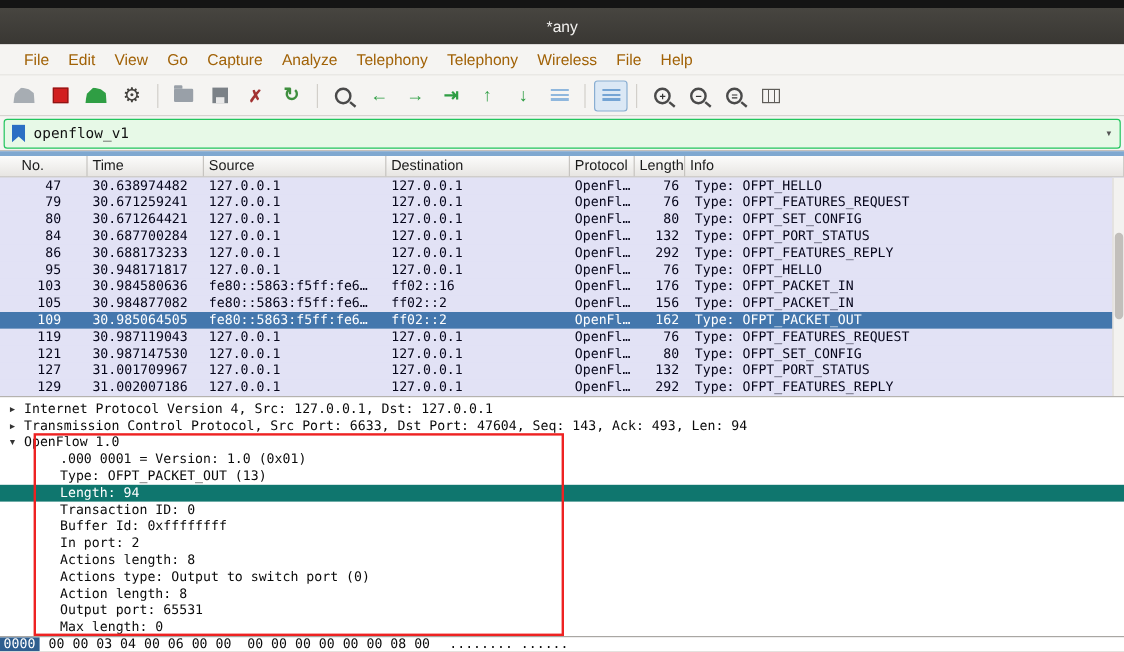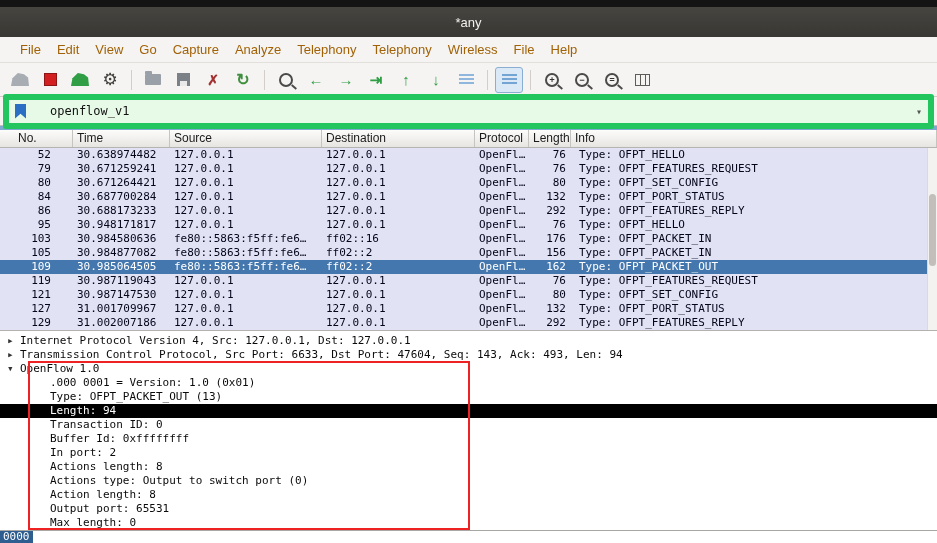--- a/index.html
+++ b/index.html
@@ -38,22 +38,22 @@
        align-items:center;justify-content:center;font-size:9px;font-weight:bold;color:#333;font-style:normal;}
   .mag::after{content:"";position:absolute;width:6px;height:2px;background:#4a4a4a;right:-6px;bottom:-3px;transform:rotate(40deg);}
   .lines{width:15px;height:11px;background:repeating-linear-gradient(180deg,#8fb7dd 0 2px,transparent 2px 4px);}
   .lines.blue{background:repeating-linear-gradient(180deg,#74a4d4 0 2px,transparent 2px 4px);}
   .grid-ic{width:15px;height:12px;border:1px solid #5e5c58;box-sizing:border-box;
            background:linear-gradient(90deg,transparent 0 4px,#5e5c58 4px 5px,transparent 5px 9px,#5e5c58 9px 10px,transparent 10px);}
 
   
   .filterbar{height:29px;background:#f5f4f2;display:flex;align-items:center;padding:0 3px;
              border-bottom:1px solid #c2bfbb;box-sizing:border-box;}
-  .filter-input{flex:1;height:23px;background:#e7f9e7;border:6px solid #22c55e;border-radius:3px;
-                display:flex;align-items:center;padding:0 6px;gap:24px;
+  .filter-input{flex:1;height:23px;background:#e7f9e7;border:1px solid #22c55e;border-radius:3px;
+                display:flex;align-items:center;padding:0 6px;gap:7px;
                 font-family:"DejaVu Sans Mono","Liberation Mono",monospace;font-size:12px;color:#111;}
   .bookmark{width:11px;height:15px;background:#2b6fc4;clip-path:polygon(0 0,100% 0,100% 100%,50% 68%,0 100%);}
   .filter-chevron{margin-left:auto;color:#555;font-size:10px;}
   .bluestrip{height:4px;background:#7fa8d0;}
 
   
   .grid7{display:grid;grid-template-columns:73px 97px 152px 153px 54px 42px 1fr;}
   .phdr{height:18px;background:linear-gradient(#fcfcfb,#e7e5e2);border-bottom:1px solid #b6b4b0;
         font-size:12px;color:#1b1b1b;box-sizing:border-box;}
   .phdr span{padding:1px 4px;border-right:1px solid #c6c4c0;overflow:hidden;white-space:nowrap;box-sizing:border-box;}
@@ -69,28 +69,28 @@
   .scrollbar{position:absolute;right:0;top:0;width:9px;height:182px;background:#f3f2f0;border-left:1px solid #dcdad6;}
   .thumb{position:absolute;left:1px;right:1px;top:46px;height:72px;background:#c2bfbb;border-radius:4px;}
 
   
   .detail{position:relative;height:200px;background:#fff;border-top:1px solid #b5b2ae;
           font-family:"DejaVu Sans Mono","Liberation Mono",monospace;font-size:11px;color:#0a0a0a;
           padding-top:3px;box-sizing:border-box;overflow:hidden;}
   .dline{height:14px;line-height:14px;padding-left:7px;white-space:nowrap;}
   .tw{display:inline-block;width:13px;color:#333;}
   .dchild{height:14px;line-height:14px;padding-left:50px;white-space:nowrap;}
-  .dchild.sel{background:#000000;color:#fff;}
+  .dchild.sel{background:#0f766e;color:#fff;}
   .redbox{position:absolute;left:28px;top:30px;width:442px;height:169px;border:2px solid #ee2222;
           pointer-events:none;box-sizing:border-box;}
 
   
   .hexpane{height:13px;border-top:1px solid #a9a7a3;display:flex;align-items:flex-start;background:#fff;
            font-family:"DejaVu Sans Mono","Liberation Mono",monospace;font-size:11px;line-height:12px;
-           white-space:pre;overflow:hidden;box-sizing:border-box;flex-direction:column;}
+           white-space:pre;overflow:hidden;box-sizing:border-box;}
   .hexoff{background:#2e5e8f;color:#fff;padding:0 3px;margin-right:8px;}
   .hexbytes{color:#0a0a0a;margin-right:16px;}
   .hexascii{color:#0a0a0a;}
 </style>
 </head>
 <body>
 
 <div class="window">
 
   <div class="titlebar">
@@ -199,21 +199,21 @@
     <span>Time</span>
     <span>Source</span>
     <span>Destination</span>
     <span>Protocol</span>
     <span>Length</span>
     <span>Info</span>
   </div>
 
   <div class="plist">
     <div class="prow grid7">
-      <span class="no">52</span>
+      <span class="no">47</span>
         <span>30.638974482</span>
         <span>127.0.0.1</span>
         <span>127.0.0.1</span>
         <span>OpenFl…</span>
         <span class="len">76</span>
         <span class="info">Type: OFPT_HELLO</span>
     </div>
     <div class="prow grid7">
       <span class="no">79</span>
         <span>30.671259241</span>

